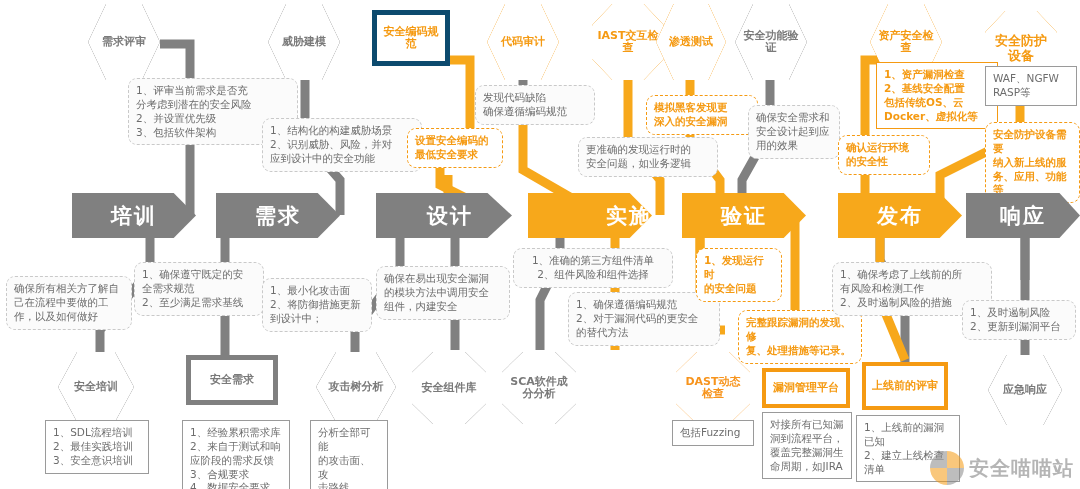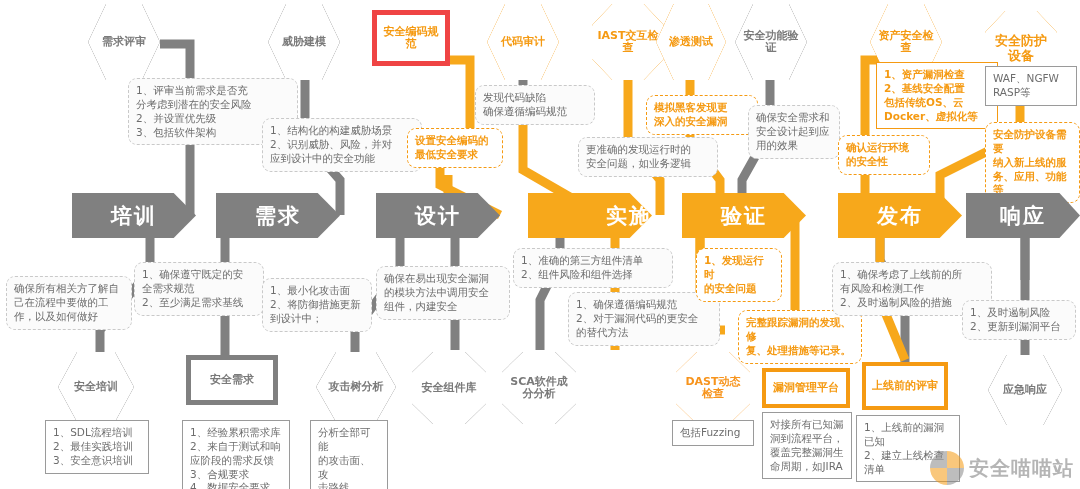--- a/index.html
+++ b/index.html
@@ -103,21 +103,21 @@
         <span>需求评审</span>
       </div>
   </div>
 
   <div class="node hex n-gray" style="left:268px;top:4px;width:72px;height:76px;font-size:11px;">
     <div class="hex-in">
         <span>威胁建模</span>
       </div>
   </div>
 
-  <div class="node n-orange" style="left:372px;top:10px;width:78px;height:56px;font-size:11px;border:5px solid #ef4444;background:#fff;color:#f59a12;">
+  <div class="node n-orange" style="left:372px;top:10px;width:78px;height:56px;font-size:11px;border:5px solid #0c4a6e;background:#fff;color:#f59a12;">
     <span>安全编码规范</span>
   </div>
 
   <div class="node hex n-orange" style="left:487px;top:4px;width:72px;height:76px;font-size:11px;">
     <div class="hex-in">
         <span>代码审计</span>
       </div>
   </div>
 
   <div class="node oct n-orange" style="left:592px;top:4px;width:72px;height:76px;font-size:11px;">
@@ -211,21 +211,21 @@
 纳入新上线的服
 务、应用、功能等</div>
   </div>
 
   <div class="chev chev-gray" style="left:72px;top:193px;width:124px;height:45px;font-size:21px;">
     <span>培训</span>
   </div>
   <div class="chev chev-gray" style="left:216px;top:193px;width:124px;height:45px;font-size:21px;">
     <span>需求</span>
   </div>
-  <div class="chev chev-gray" style="left:376px;top:193px;width:124px;height:45px;font-size:21px;">
+  <div class="chev chev-gray" style="left:376px;top:193px;width:124px;height:45px;font-size:21px;padding-left:12px;">
     <span>设计</span>
   </div>
   <div class="chev chev-orange" style="left:528px;top:193px;width:124px;height:45px;font-size:21px;justify-content:flex-end;">
     <span>实施</span>
   </div>
   <div class="chev chev-orange" style="left:682px;top:193px;width:124px;height:45px;font-size:21px;">
     <span>验证</span>
   </div>
   <div class="chev chev-orange" style="left:838px;top:193px;width:124px;height:45px;font-size:21px;">
     <span>发布</span>
@@ -251,21 +251,21 @@
 2、将防御措施更新
 到设计中；</div>
   </div>
 
   <div class="cb cb-round" style="left:376px;top:266px;width:134px;font-size:10.5px;">
     <div>确保在易出现安全漏洞
 的模块方法中调用安全
 组件，内建安全</div>
   </div>
 
-  <div class="cb cb-round" style="left:513px;top:248px;width:160px;font-size:10.5px;">
+  <div class="cb cb-round" style="left:513px;top:248px;width:160px;font-size:10.5px;text-align:center;">
     <div>1、准确的第三方组件清单
 2、组件风险和组件选择</div>
   </div>
 
   <div class="cb cb-round" style="left:568px;top:292px;width:152px;font-size:10.5px;">
     <div>1、确保遵循编码规范
 2、对于漏洞代码的更安全
 的替代方法</div>
   </div>
 

